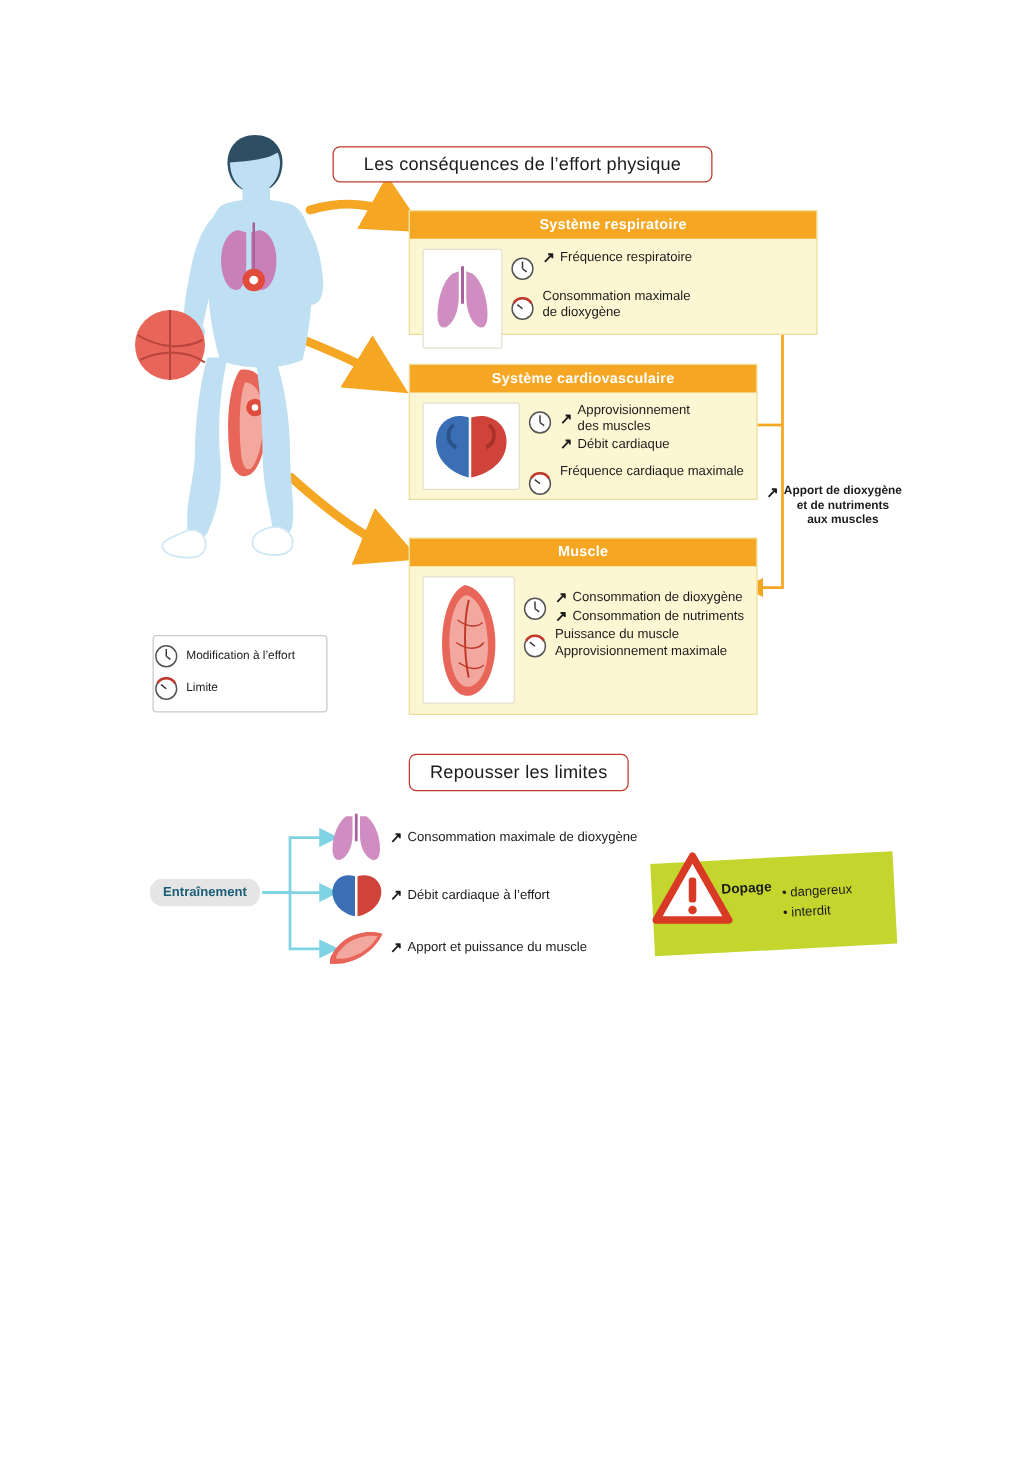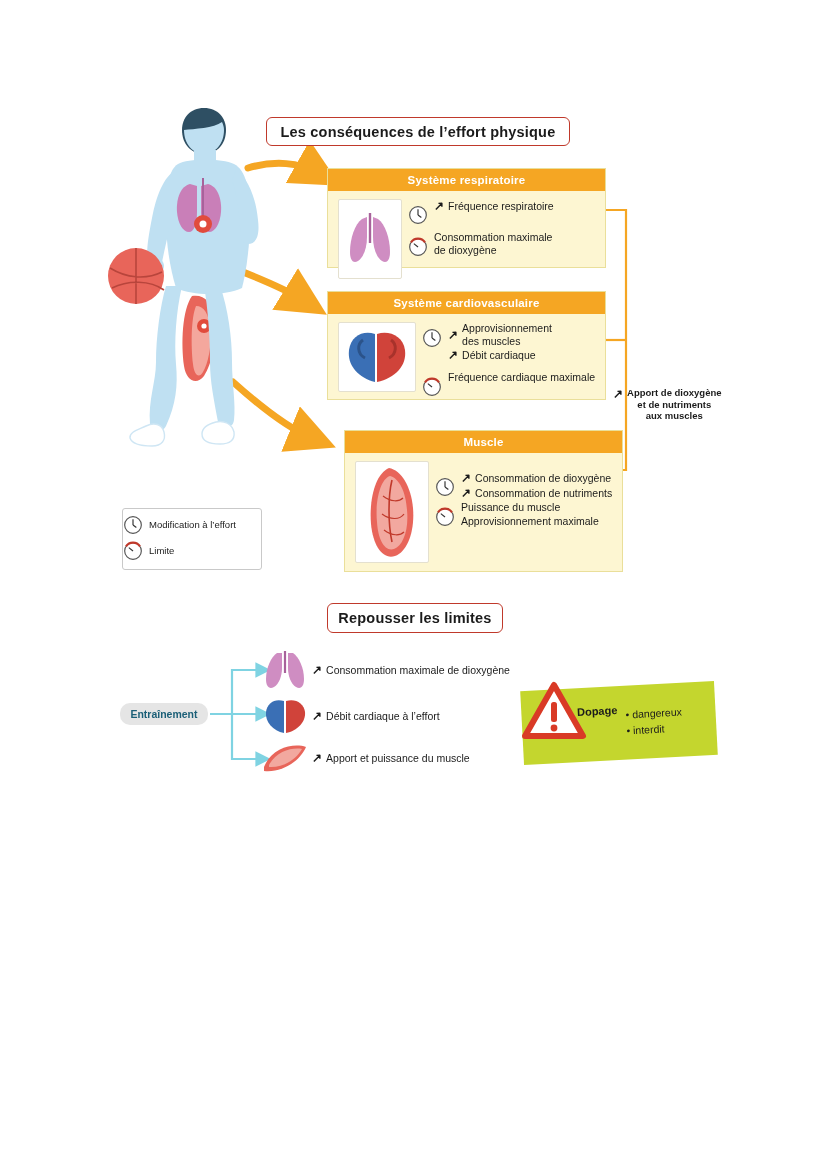--- a/index.html
+++ b/index.html
@@ -20,21 +20,21 @@
     position: absolute;
     inset: 0;
   }
 
   
   .title-box {
     position: absolute;
     border: 1.5px solid #c0392b;
     border-radius: 6px;
     background: #ffffff;
-    font-weight: bold;
+    font-weight: normal;
     color: #1b1b1b;
     display: flex;
     align-items: center;
     justify-content: center;
     letter-spacing: .2px;
   }
   #title-main {
     left: 266px; top: 117px;
     width: 302px; height: 27px;
     font-size: 14.5px;
@@ -118,23 +118,23 @@
     color: #1b1b1b;
   }
   .group {
     display: flex;
     align-items: flex-start;
   }
   .group .gauge { margin-top: 6px; }
   .group .lines { flex: 1; }
   .group .lines .row { margin-bottom: 1px; }
 
-  #panel-resp { left: 327px; top: 168px; width: 277px; height: 98px; }
+  #panel-resp { left: 327px; top: 168px; width: 277px; height: 98px; padding-left: 48px; }
   #panel-cardio { left: 327px; top: 291px; width: 277px; height: 107px; }
-  #panel-muscle { left: 344px; top: 430px; width: 277px; height: 140px; }
+  #panel-muscle { left: 327px; top: 430px; width: 277px; height: 140px; }
 
   
   #legend {
     position: absolute;
     left: 122px; top: 508px;
     width: 140px; height: 62px;
     border: 1px solid #c9c9c9;
     border-radius: 3px;
     background: #ffffff;
     padding: 6px 0;

